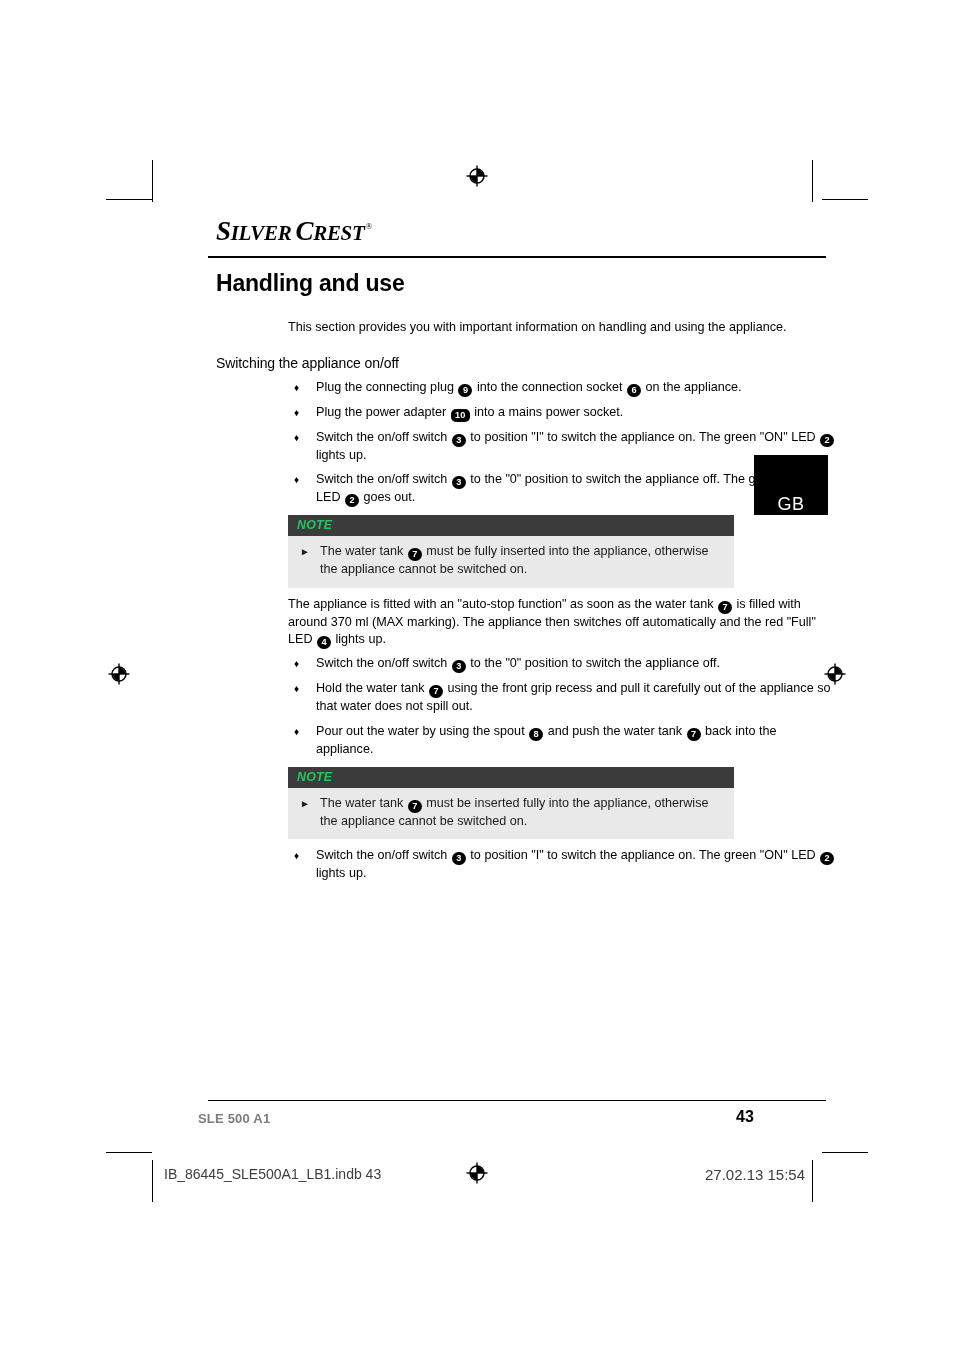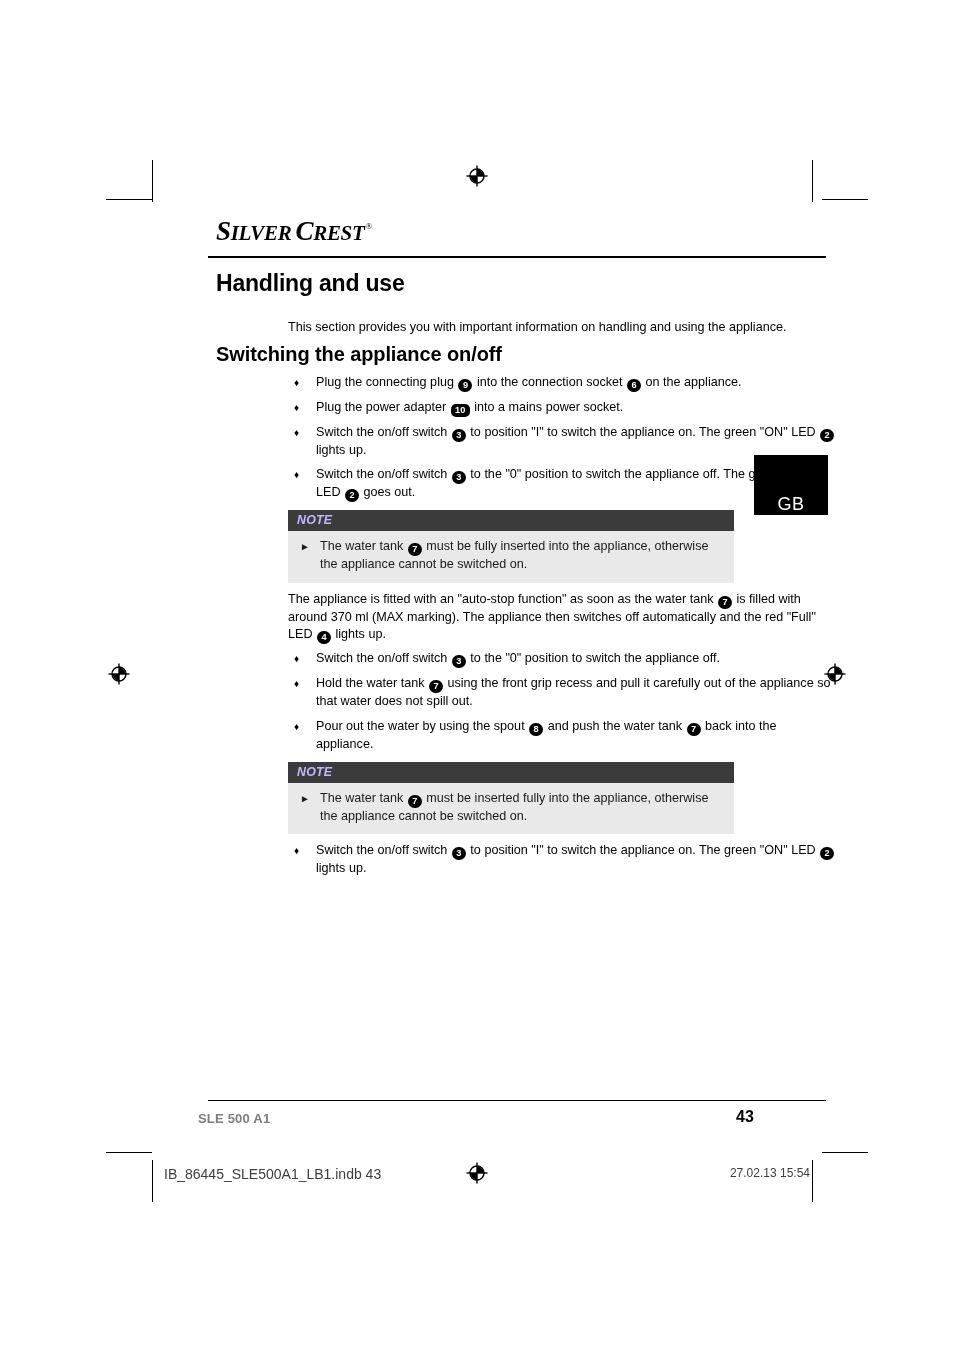--- a/index.html
+++ b/index.html
@@ -92,23 +92,23 @@
   }
 
   h1.page-title {
     font-size: 23px;
     font-weight: bold;
     margin: 0 0 22px 0;
     letter-spacing: -0.2px;
   }
 
   h2.section-title {
-    font-size: 20px;
-    font-weight: bold;
-    margin: 6px 0 8px 0;
+    font-size: 14px;
+    font-weight: normal;
+    margin: 18px 0 8px 0;
     letter-spacing: -0.1px;
   }
 
   p.body-para {
     font-size: 12.6px;
     line-height: 17.6px;
     margin: 0 0 6px 0;
     padding-left: 72px;
   }
 
@@ -133,21 +133,21 @@
   }
 
   
   .note-box {
     margin: 8px 0 8px 0;
     margin-left: 72px;
     width: 446px;
   }
   .note-head {
     background: #3b3b3b;
-    color: #c4b5fd;
+    color: #22c55e;
     font-size: 12.4px;
     font-weight: bold;
     font-style: italic;
     padding: 3px 9px 4px 9px;
     letter-spacing: 0.2px;
   }
   .note-body {
     background: #e9e9e9;
     padding: 7px 10px 9px 10px;
   }
@@ -229,22 +229,22 @@
     top: 1166px;
     font-size: 14px;
     color: #3d3d3d;
     white-space: nowrap;
   }
   #print-date {
     position: absolute;
     left: 700px;
     top: 1166px;
     width: 110px;
-    text-align: right;
-    font-size: 12px;
+    text-align: center;
+    font-size: 15px;
     color: #3d3d3d;
     white-space: nowrap;
   }
 </style>
 </head>
 <body>
 
 <div id="page">
 
   <div class="crop-v" style="left:152px; top:160px; height:42px;"></div>

